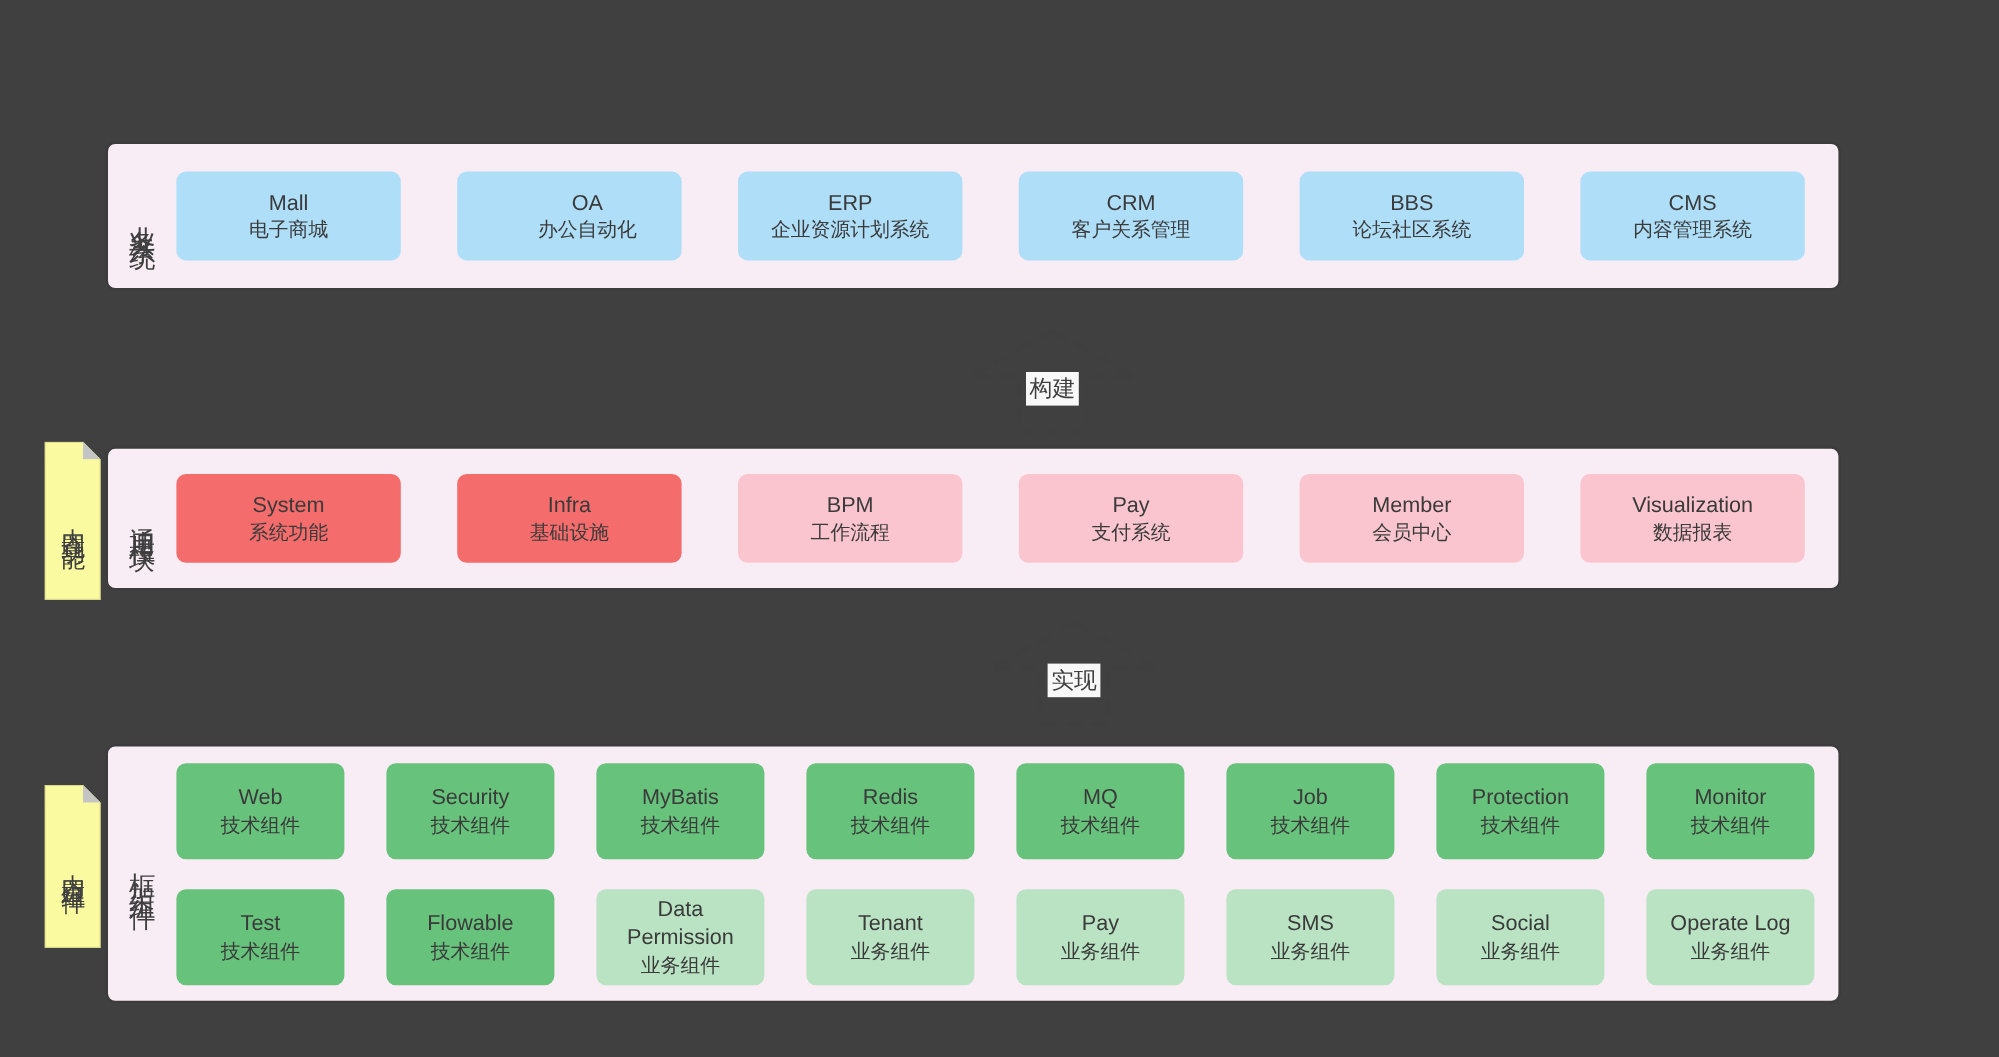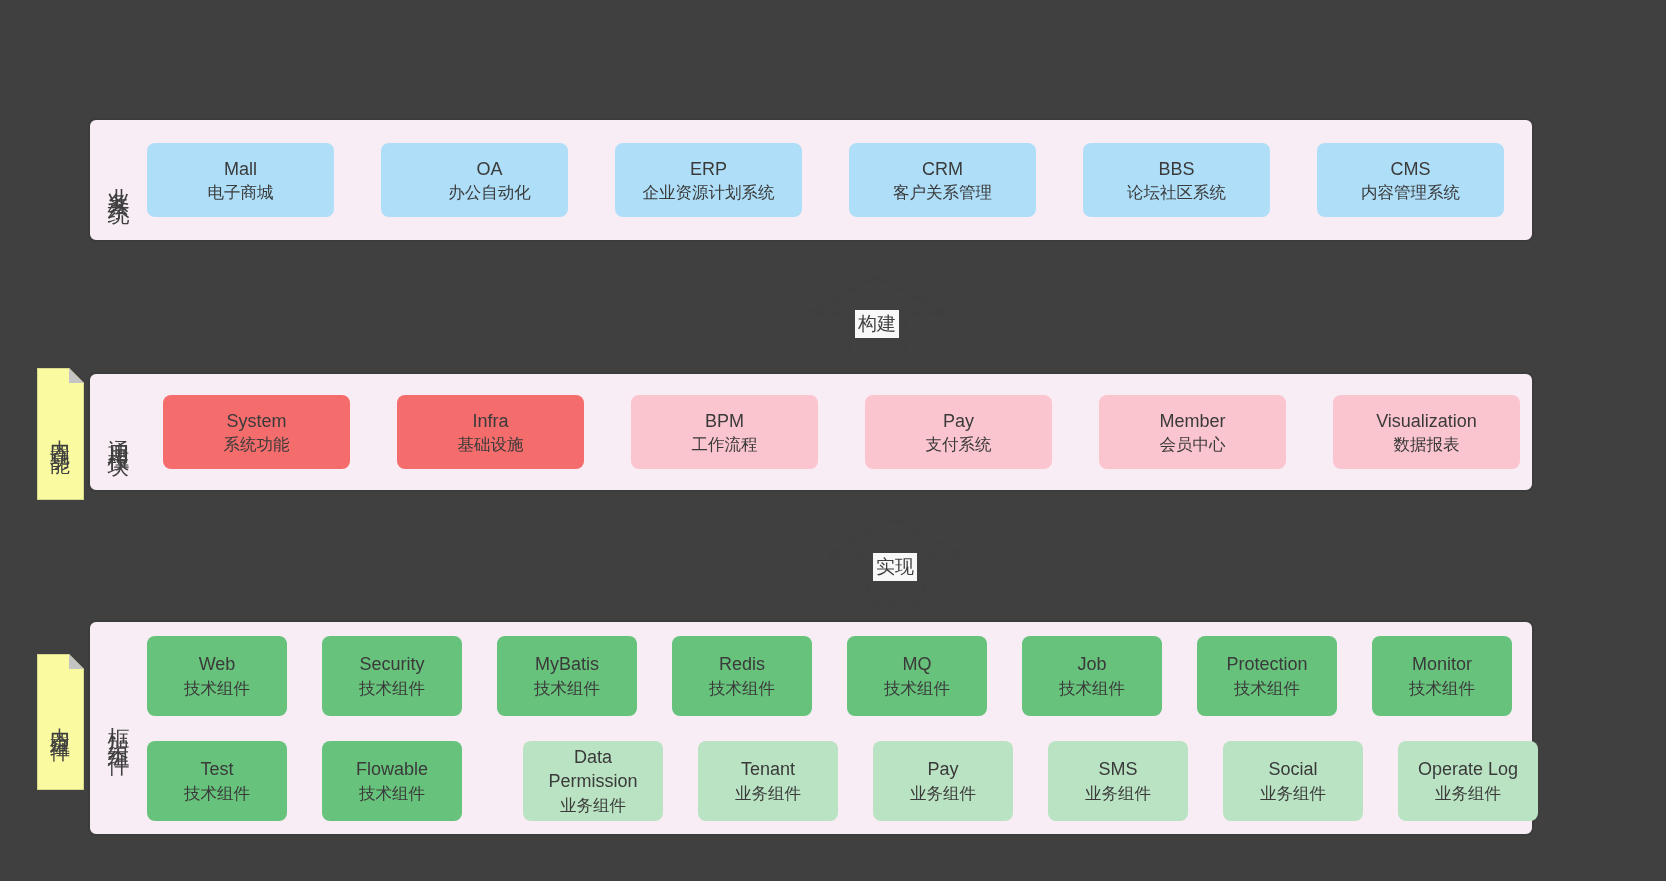--- a/index.html
+++ b/index.html
@@ -22,21 +22,21 @@
     left: 88px;
     width: 1446px;
     background: #f8edf5;
     border: 2px solid #3c3c3c;
     border-radius: 8px;
     box-sizing: border-box;
     display: flex;
     align-items: stretch;
   }
   #band-business   { top: 118px; height: 124px; }
-  #band-modules    { top: 372px; height: 120px; gap: 16px; }
+  #band-modules    { top: 372px; height: 120px; }
   #band-components { top: 620px; height: 216px; }
 
   .band-label {
     width: 57px;
     flex: 0 0 57px;
     display: flex;
     align-items: center;
     justify-content: center;
   }
   .band-label span {
@@ -271,21 +271,21 @@
         </div>
       <div class="boxes-row">
           <div class="box box-sm" style="background: rgb(103, 194, 124);">
             <div class="box-title">Test</div>
             <div class="box-subtitle">技术组件</div>
           </div>
           <div class="box box-sm" style="background: rgb(103, 194, 124);">
             <div class="box-title">Flowable</div>
             <div class="box-subtitle">技术组件</div>
           </div>
-          <div class="box box-sm" style="background: rgb(185, 227, 194); margin-left: 26px;">
+          <div class="box box-sm" style="background: rgb(185, 227, 194);">
             <div class="box-title">Data Permission</div>
             <div class="box-subtitle">业务组件</div>
           </div>
           <div class="box box-sm" style="background: rgb(185, 227, 194);">
             <div class="box-title">Tenant</div>
             <div class="box-subtitle">业务组件</div>
           </div>
           <div class="box box-sm" style="background: rgb(185, 227, 194);">
             <div class="box-title">Pay</div>
             <div class="box-subtitle">业务组件</div>

